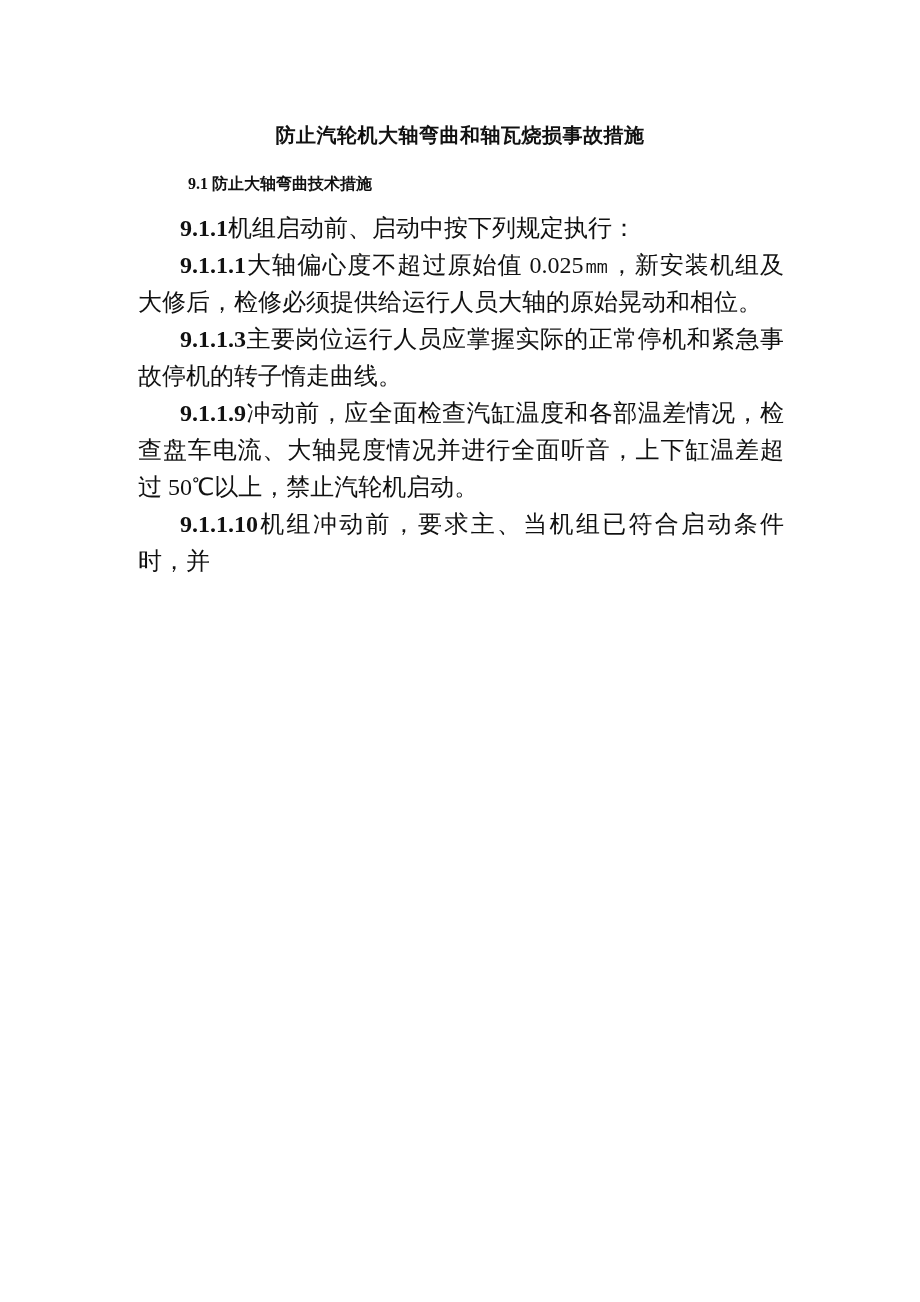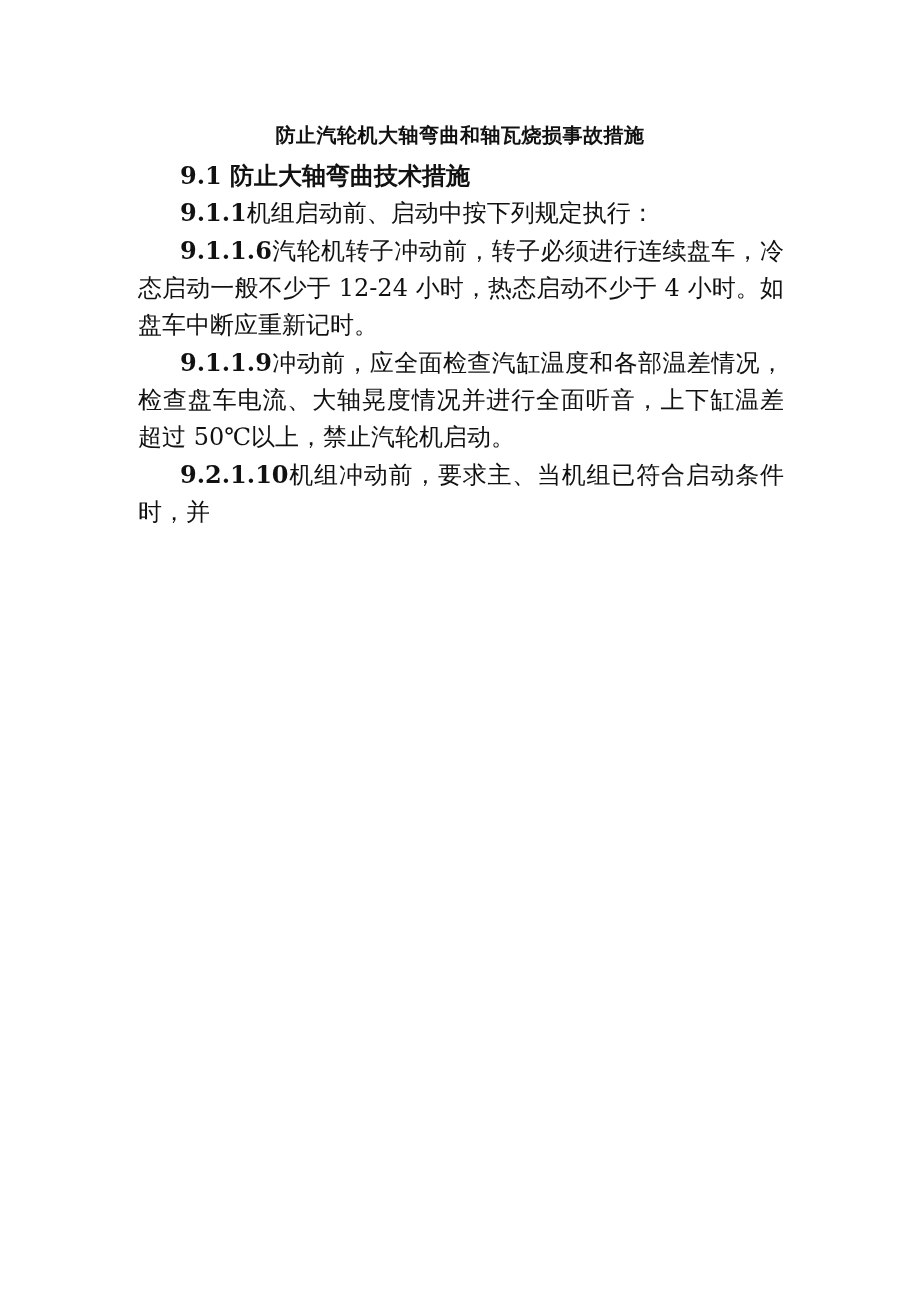--- a/index.html
+++ b/index.html
@@ -1,33 +1,34 @@
 <!DOCTYPE html>
 <html><head>
   <meta charset="utf-8">
   <style>
     html, body { margin: 0; padding: 0; background: #ffffff; }
     body { width: 920px; height: 1302px; position: relative; overflow: hidden;
            font-family: "DejaVu Serif", "Liberation Serif", serif; color: #111111; }
-    .page { position: absolute; left: 0; top: 0; width: 834px; height: 1302px; background: #ffffff; }
+    .page { position: absolute; left: 0; top: 0; width: 834px; height: 1302px; background: #ffffff; font-family: Liberation Serif, serif; }
     .title { position: absolute; top: 118px; left: 0; width: 920px; text-align: center;
              font-size: 20px; font-weight: bold; letter-spacing: 0.5px; line-height: 34px; }
     .body { position: absolute; left: 138px; top: 157px; width: 646px; }
     .p { font-size: 24px; line-height: 37px; margin: 0; text-align: justify; text-indent: 42px; }
     .p .num { font-weight: bold; }
-    .heading { font-size: 24px; line-height: 37px; text-indent: 42px; font-weight: bold; margin: 0; }
+    .heading { font-size: 16px; line-height: 37px; text-indent: 42px; font-weight: bold; margin: 8px; }
   </style>
 </head>
 <body>
 
 <div class="page">
   <div class="title">防止汽轮机大轴弯曲和轴瓦烧损事故措施</div>
 
   <div class="body">
     <p class="heading">9.1 防止大轴弯曲技术措施</p>
 
     <p class="p"><span class="num">9.1.1</span><span>机组启动前、启动中按下列规定执行：</span></p>
 
-    <p class="p"><span class="num">9.1.1.6</span><span>汽轮机转子冲动前，转子必须进行连续盘车，冷态启动一般不少于 12-24 小时，热态启动不少于 4 小时。如盘车中断应重新记时。</span></p>
+    <p class="p"><span class="num">9.1.1.1</span><span>大轴偏心度不超过原始值 0.025㎜，新安装机组及大修后，检修必须提供给运行人员大轴的原始晃动和相位。</span></p>
+    <p class="p"><span class="num">9.1.1.3</span><span>主要岗位运行人员应掌握实际的正常停机和紧急事故停机的转子惰走曲线。</span></p>
     <p class="p"><span class="num">9.1.1.9</span><span>冲动前，应全面检查汽缸温度和各部温差情况，检查盘车电流、大轴晃度情况并进行全面听音，上下缸温差超过 50℃以上，禁止汽轮机启动。</span></p>
-    <p class="p"><span class="num">9.2.1.10</span><span>机组冲动前，要求主、当机组已符合启动条件时，并</span></p>
+    <p class="p"><span class="num">9.1.1.10</span><span>机组冲动前，要求主、当机组已符合启动条件时，并</span></p>
   </div>
 </div>
 
 </body></html>

